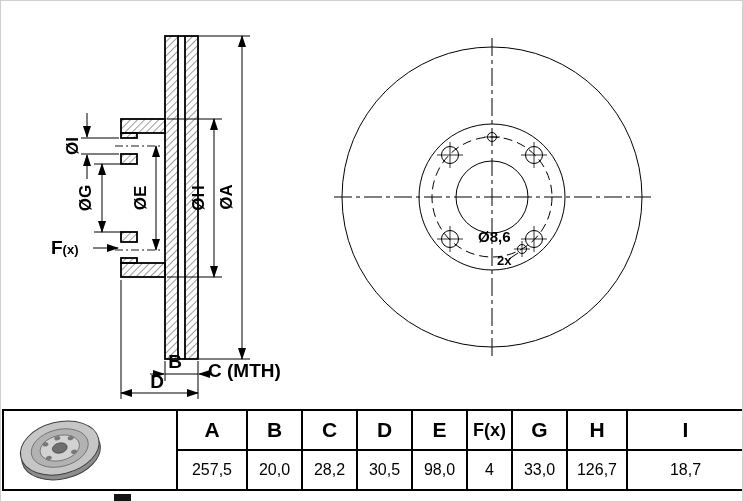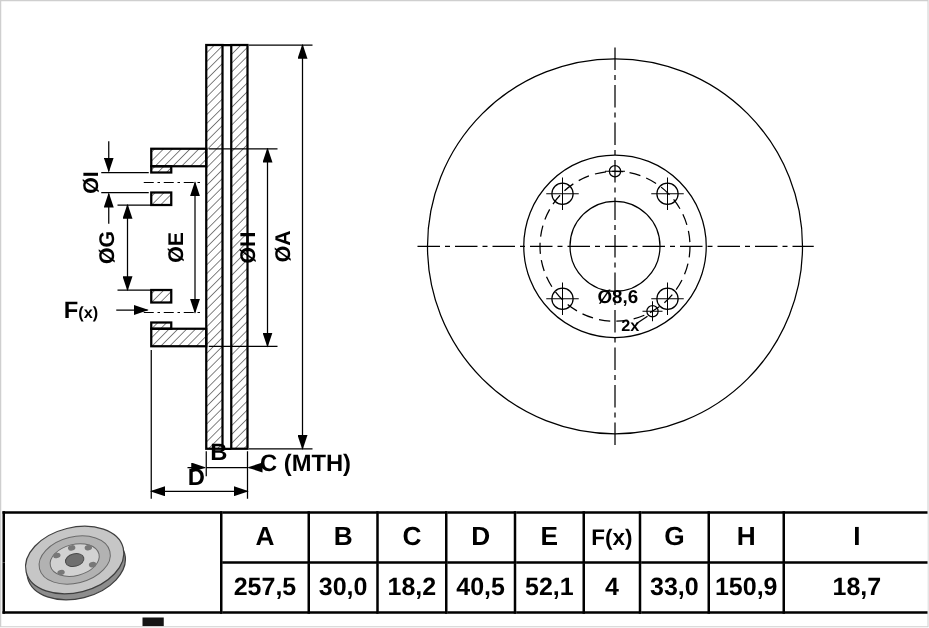--- a/index.html
+++ b/index.html
@@ -23,21 +23,21 @@
 
   .spec-table{
     position:absolute;left:1px;top:408px;width:741px;height:82px;
     border-collapse:collapse;table-layout:fixed;background:#fff;
   }
   .spec-table td,.spec-table th{
     border:2px solid #000;text-align:center;vertical-align:middle;padding:0;
   }
   .spec-table th{font-size:21px;font-weight:bold;}
   .spec-table th.fx{font-size:18px;}
-  .spec-table td.val{font-size:20px;font-weight:bold;margin-top:32px;}
+  .spec-table td.val{font-size:16px;font-weight:normal;margin-top:32px;}
   .icon-cell{background:#fff;}
   .icon-cell svg{display:block;margin-left:10px;}
   .bottom-mark{position:absolute;left:113px;top:493px;width:17px;height:7px;background:#151515;}
 </style>
 </head>
 <body>
 
 <div class="stage">
 
   <svg width="743" height="406" viewBox="0 0 743 406">
@@ -202,26 +202,26 @@
       <th>C</th>
       <th>D</th>
       <th>E</th>
       <th class="fx">F(x)</th>
       <th>G</th>
       <th>H</th>
       <th>I</th>
     </tr>
     <tr style="height:40px">
       <td class="val">257,5</td>
-      <td class="val">30,0</td>
-      <td class="val">18,2</td>
-      <td class="val">40,5</td>
-      <td class="val">52,1</td>
+      <td class="val">20,0</td>
+      <td class="val">28,2</td>
+      <td class="val">30,5</td>
+      <td class="val">98,0</td>
       <td class="val">4</td>
       <td class="val">33,0</td>
-      <td class="val">150,9</td>
+      <td class="val">126,7</td>
       <td class="val">18,7</td>
     </tr>
   </tbody>
     </table>
 
   <div class="bottom-mark"></div>
 </div>
 
 </body></html>

